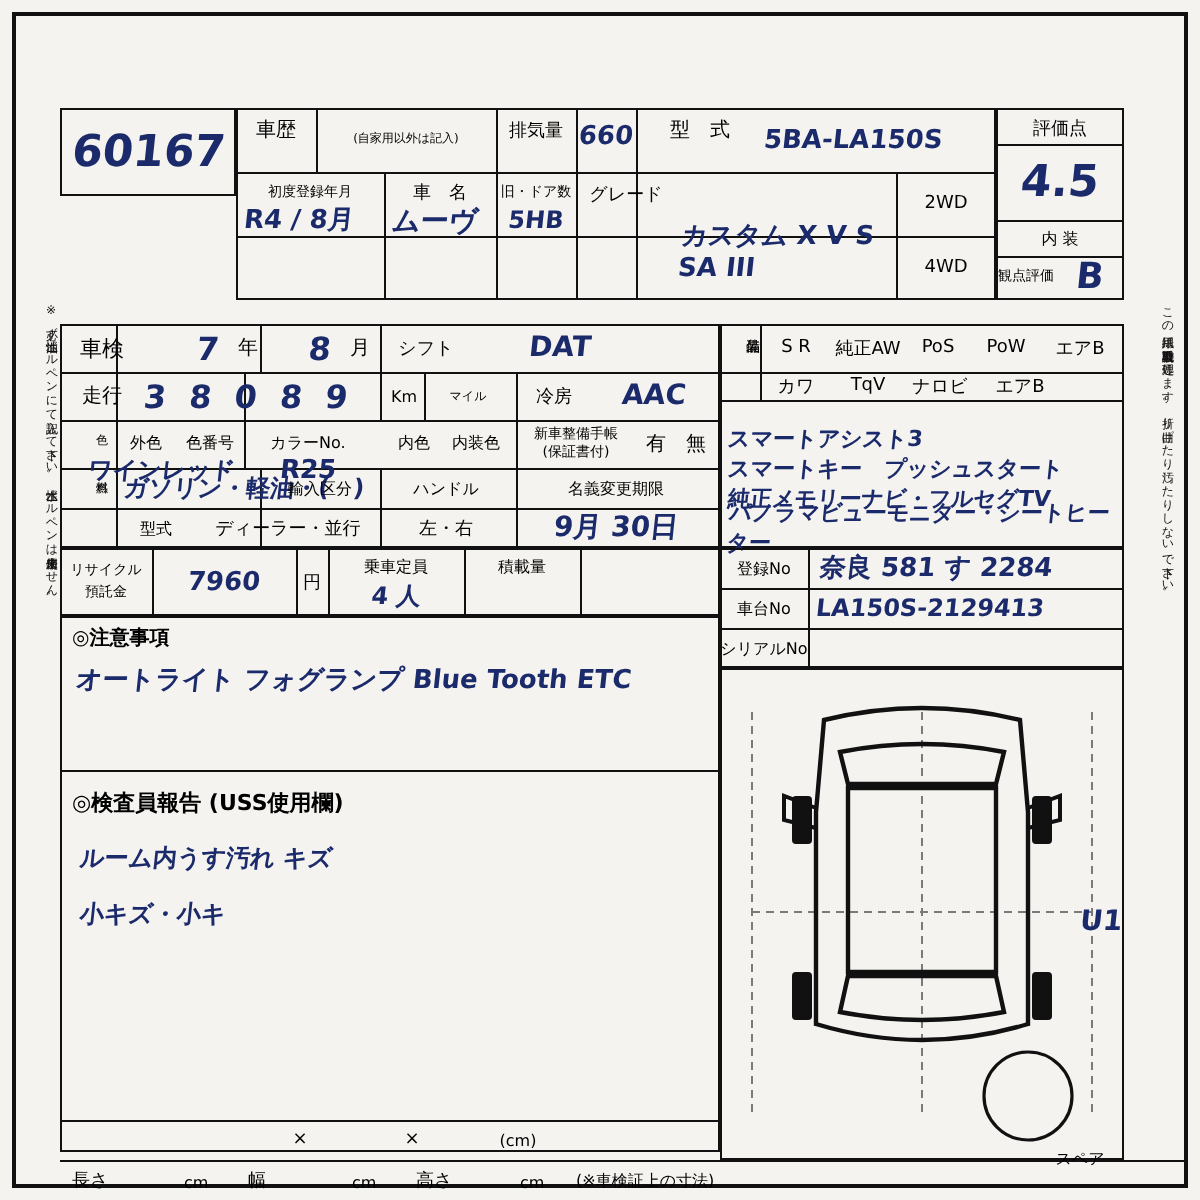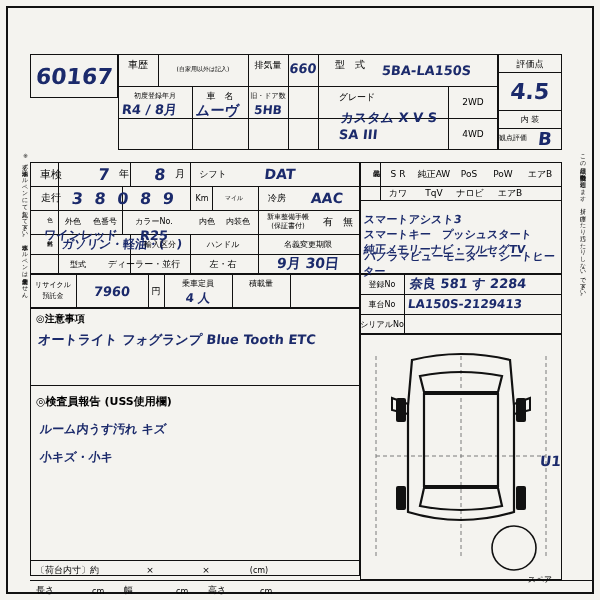--- a/index.html
+++ b/index.html
@@ -70,21 +70,21 @@
   <div class="tc hand t13" style="position:absolute;left:288px;top:58px;width:30px;height:20px;">660</div>
   <div class="tc t10" style="position:absolute;left:320px;top:58px;width:60px;height:14px;">型　式</div>
   <div class="tl hand t13" style="position:absolute;left:382px;top:58px;width:114px;height:24px;">5BA-LA150S</div>
 
   <div class="tc t7" style="position:absolute;left:118px;top:90px;width:74px;height:12px;">初度登録年月</div>
   <div class="tl hand t13" style="position:absolute;left:122px;top:102px;width:70px;height:16px;">R4 / 8月</div>
   <div class="tc t9" style="position:absolute;left:192px;top:90px;width:56px;height:12px;font-family:Liberation Mono, monospace;">車　名</div>
   <div class="tl hand t14" style="position:absolute;left:196px;top:102px;width:52px;height:18px;">ムーヴ</div>
   <div class="tc t7" style="position:absolute;left:248px;top:90px;width:40px;height:12px;">旧・ドア数</div>
   <div class="tc hand t12" style="position:absolute;left:248px;top:102px;width:40px;height:16px;">5HB</div>
-  <div class="tc t9" style="position:absolute;left:290px;top:90px;width:46px;height:14px;padding-left:44px;">グレード</div>
+  <div class="tc t9" style="position:absolute;left:290px;top:90px;width:46px;height:14px;">グレード</div>
   <div class="tl hand t13" style="position:absolute;left:340px;top:116px;width:108px;height:18px;">カスタム X V S SA III</div>
   <div class="tc t9" style="position:absolute;left:448px;top:88px;width:50px;height:28px;">2WD</div>
   <div class="tc t9" style="position:absolute;left:448px;top:120px;width:50px;height:28px;">4WD</div>
 
   <div class="bx" style="left:30px;top:162px;width:330px;height:112px;"></div>
   <div class="ln" style="left:30px;top:186px;width:330px;height:1px;"></div>
   <div class="ln" style="left:30px;top:210px;width:330px;height:1px;"></div>
   <div class="ln" style="left:30px;top:234px;width:330px;height:1px;"></div>
   <div class="ln" style="left:30px;top:254px;width:330px;height:1px;"></div>
   <div class="ln" style="left:58px;top:162px;width:1px;height:112px;"></div>
@@ -186,32 +186,32 @@
   <div class="tl t10" style="position:absolute;left:36px;top:311px;width:70px;height:16px;font-weight:bold;">◎注意事項</div>
   <div class="tl hand t13" style="position:absolute;left:38px;top:330px;width:318px;height:20px;">オートライト フォグランプ Blue Tooth ETC</div>
 
   <div class="bx" style="left:30px;top:386px;width:330px;height:190px;border-top:none;"></div>
   <div class="tl t11" style="position:absolute;left:36px;top:392px;width:220px;height:18px;font-weight:bold;">◎検査員報告 (USS使用欄)</div>
   <div class="tl hand t12" style="position:absolute;left:40px;top:420px;width:300px;height:18px;">ルーム内うす汚れ キズ</div>
   <div class="tl hand t12" style="position:absolute;left:40px;top:448px;width:300px;height:18px;">小キズ・小キ</div>
 
   <div class="bx" style="left:30px;top:560px;width:330px;height:20px;border:none;"></div>
   <div class="ln" style="left:30px;top:560px;width:330px;height:1px;"></div>
-  <div class="tl t9" style="position:absolute;left:36px;top:562px;width:90px;height:16px;">〔荷台内寸〕約</div>
   <div class="tc t9" style="position:absolute;left:140px;top:562px;width:20px;height:16px;">×</div>
   <div class="tc t9" style="position:absolute;left:196px;top:562px;width:20px;height:16px;">×</div>
   <div class="tc t8" style="position:absolute;left:244px;top:562px;width:30px;height:16px;">(cm)</div>
 
   <div class="ln" style="left:30px;top:580px;width:564px;height:1px;"></div>
   <div class="tl t9" style="position:absolute;left:36px;top:583px;width:40px;height:14px;">長さ</div>
   <div class="tl t8" style="position:absolute;left:92px;top:584px;width:20px;height:14px;">cm</div>
   <div class="tl t9" style="position:absolute;left:124px;top:583px;width:30px;height:14px;">幅</div>
   <div class="tl t8" style="position:absolute;left:176px;top:584px;width:20px;height:14px;">cm</div>
   <div class="tl t9" style="position:absolute;left:208px;top:583px;width:34px;height:14px;">高さ</div>
   <div class="tl t8" style="position:absolute;left:260px;top:584px;width:20px;height:14px;">cm</div>
+  <div class="tl t8" style="position:absolute;left:288px;top:583px;width:160px;height:14px;">(※車検証上の寸法)</div>
 
   <div class="bx" style="left:360px;top:334px;width:202px;height:246px;"></div>
 
   <svg style="position:absolute;left:362px;top:336px;" width="198" height="240" viewBox="0 0 198 240">
 
     <g stroke="#7a7a7a" stroke-width="1" stroke-dasharray="4 3" fill="none">
       <line x1="14" y1="20" x2="14" y2="220"></line>
       <line x1="184" y1="20" x2="184" y2="220"></line>
       <line x1="14" y1="120" x2="184" y2="120"></line>
       <line x1="99" y1="20" x2="99" y2="220"></line>

